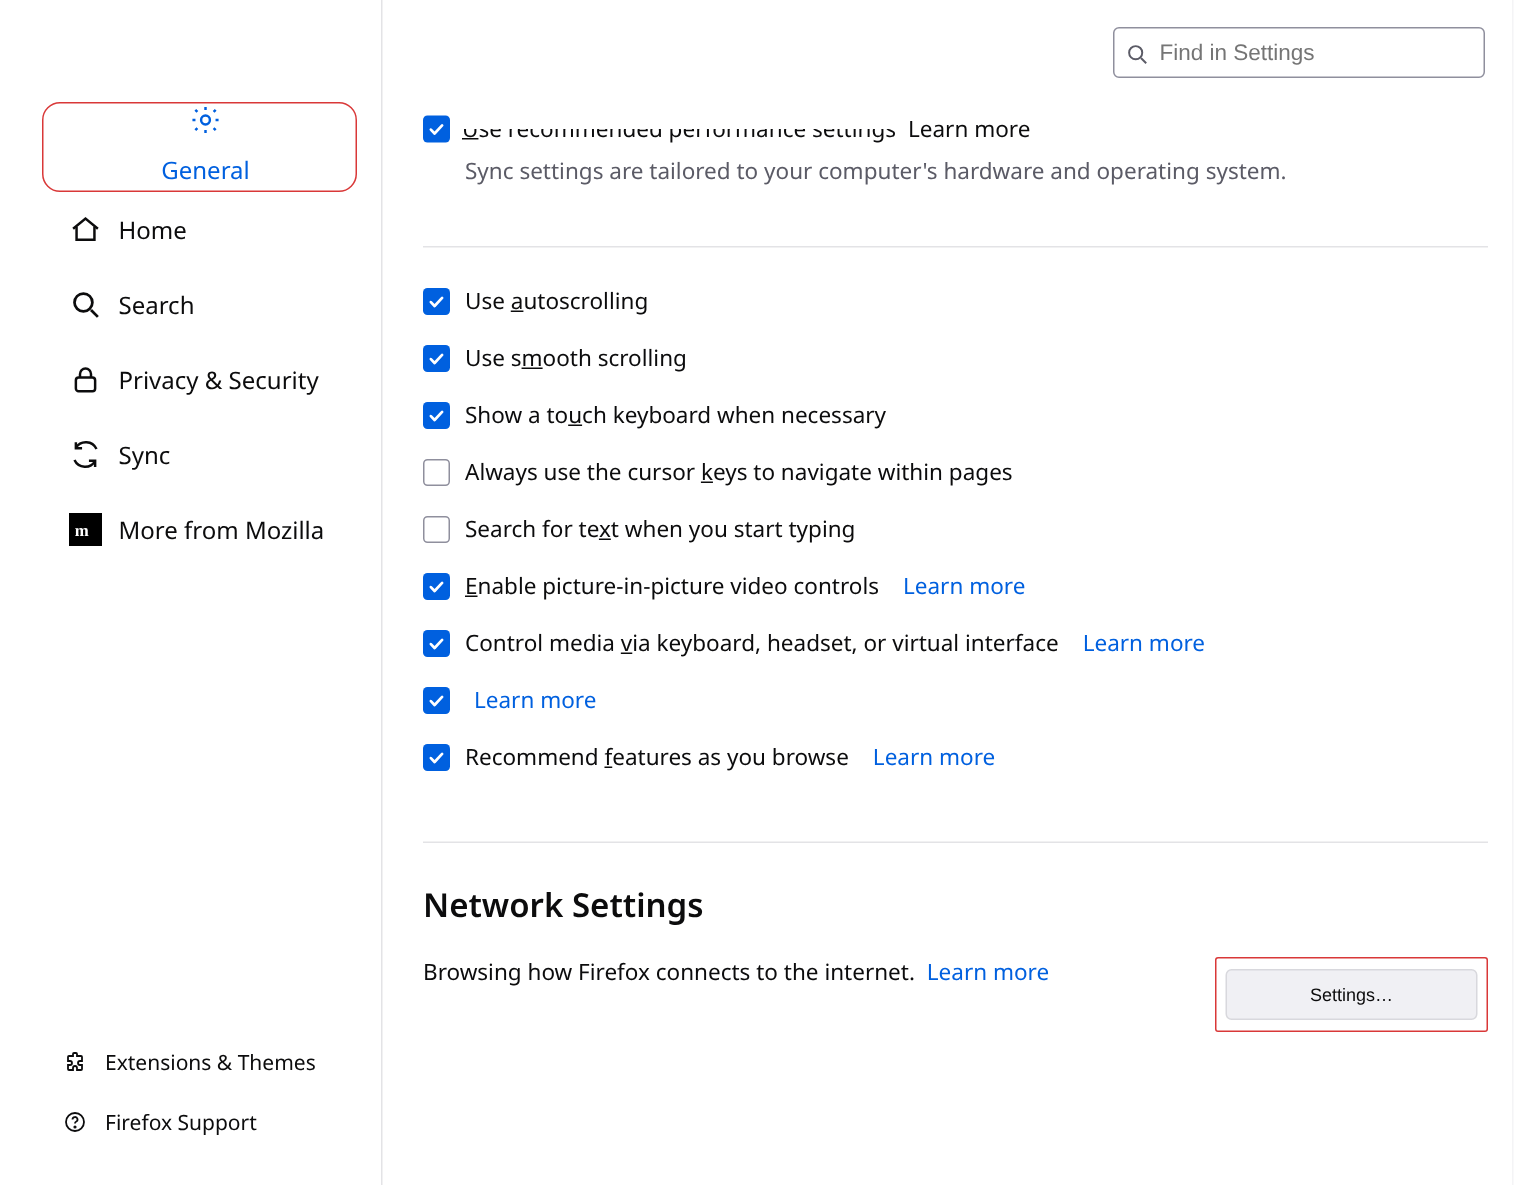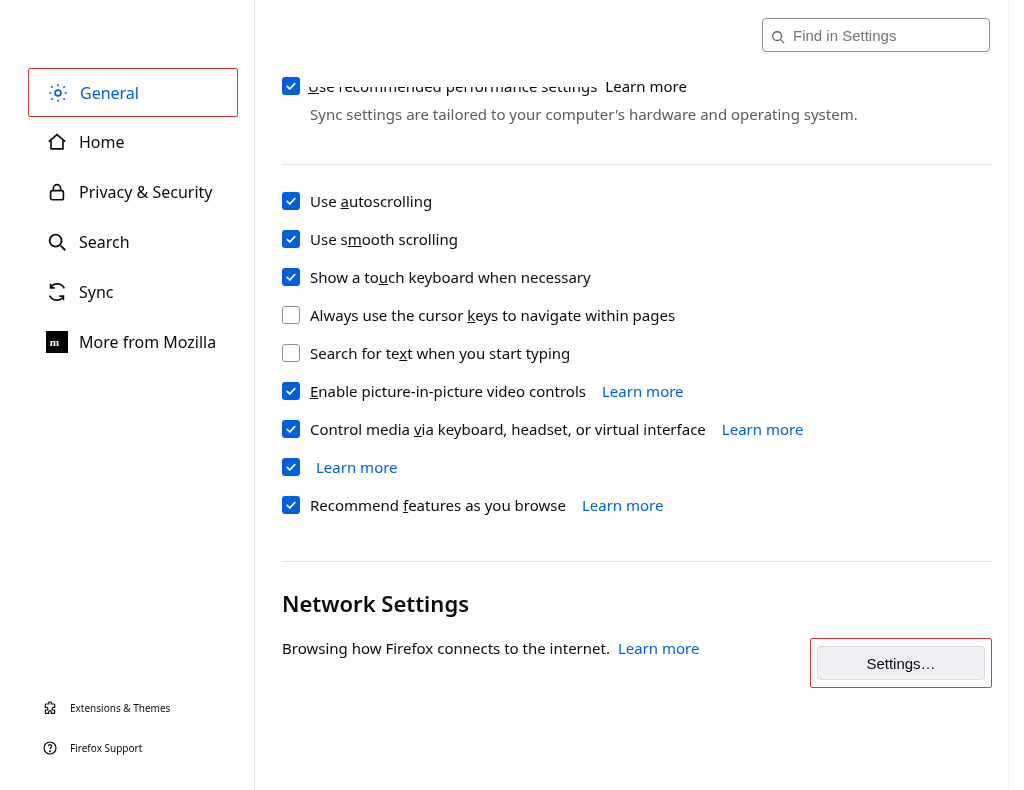--- a/index.html
+++ b/index.html
@@ -11,21 +11,21 @@
     width: 1024px;
     height: 790px;
     overflow: hidden;
     position: relative;
   }
 
   .search-wrap {
     position: absolute;
     top: 18px;
     right: 34px;
-    width: 228px;
+    width: 248px;
   }
   .search-box {
     display: flex;
     align-items: center;
     border: 1px solid #8f8f9d;
     border-radius: 4px;
     height: 34px;
     padding: 0 8px;
     background: #fff;
   }
@@ -71,24 +71,25 @@
     width: 22px; height: 22px;
     display: flex; align-items: center; justify-content: center;
     color: #0c0c0d;
   }
 
   .nav-item.active { color: #0060df; }
   .nav-item.active .icon { color: #0060df; }
 
   .highlight-red-1 {
     border: 1px solid #d93838;
-    border-radius: 2px;
+    border-radius: 12px;
     padding-left: 18px;
     padding-right: 10px;
-    height: 49px;
+    height: 60px;
+    flex-direction: column;
   }
   .nav-normal { padding-left: 18px; }
 
   .moz-logo {
     width: 22px; height: 22px;
     background: #000;
     color: #fff;
     display: flex; align-items: center; justify-content: center;
     font-family: "Moz", serif;
   }
@@ -97,21 +98,21 @@
     position: absolute;
     left: 42px;
     bottom: 22px;
     width: 200px;
   }
   .bottom-item {
     display: flex;
     align-items: center;
     height: 40px;
     gap: 12px;
-    font-size: 10px;
+    font-size: 14px;
     color: #0c0c0d;
     cursor: pointer;
   }
   .bottom-item .icon {
     width: 16px; height: 16px;
     display: flex; align-items: center; justify-content: center;
   }
 
   .main {
     position: absolute;
@@ -181,21 +182,21 @@
     justify-content: space-between;
   }
   .net-left { font-size: 15px; color: #0c0c0d; }
   .net-left .link { color: #0060df; cursor: pointer; margin-left: 4px; }
   .settings-btn {
     width: 168px;
     height: 34px;
     background: #f0f0f4;
     border: 1px solid #d8d8dd;
     border-radius: 4px;
-    font-size: 15px;
+    font-size: 12px;
     color: #0c0c0d;
     cursor: pointer;
   }
   .highlight-red-2 {
     border: 1px solid #d93838;
     padding: 7px 6px;
     border-radius: 2px;
     display: inline-block;
   }
 
@@ -246,35 +247,35 @@
       <span class="icon">
         <svg viewBox="0 0 24 24" width="22" height="22" fill="none" stroke="currentColor" stroke-width="1.8">
           <path d="M3 11.5 12 4l9 7.5"></path>
             <path d="M5.5 10v9.5h13V10"></path>
         </svg>
       </span>
       <span>Home</span>
     </div>
     <div class="nav-item nav-normal">
       <span class="icon">
+        <svg viewBox="0 0 24 24" width="22" height="22" fill="none" stroke="currentColor" stroke-width="2">
+          <circle cx="10.5" cy="10.5" r="6.5"></circle>
+            <line x1="16" y1="16" x2="21" y2="21"></line>
+        </svg>
+      </span>
+      <span>Search</span>
+    </div>
+    <div class="nav-item nav-normal">
+      <span class="icon">
         <svg viewBox="0 0 24 24" width="22" height="22" fill="none" stroke="currentColor" stroke-width="1.8">
           <rect x="5" y="10.5" width="14" height="10" rx="2"></rect>
             <path d="M8 10.5V8a4 4 0 0 1 8 0v2.5"></path>
         </svg>
       </span>
       <span>Privacy &amp; Security</span>
-    </div>
-    <div class="nav-item nav-normal">
-      <span class="icon">
-        <svg viewBox="0 0 24 24" width="22" height="22" fill="none" stroke="currentColor" stroke-width="2">
-          <circle cx="10.5" cy="10.5" r="6.5"></circle>
-            <line x1="16" y1="16" x2="21" y2="21"></line>
-        </svg>
-      </span>
-      <span>Search</span>
     </div>
     <div class="nav-item nav-normal">
       <span class="icon">
         <svg viewBox="0 0 24 24" width="22" height="22" fill="none" stroke="currentColor" stroke-width="1.8">
           <path d="M20 8A8.5 8.5 0 0 0 5 7.2"></path>
             <polyline points="5 3 5 7.5 9.5 7.5"></polyline>
           <path d="M4 16a8.5 8.5 0 0 0 15 0.8"></path>
             <polyline points="19 21 19 16.5 14.5 16.5"></polyline>
         </svg>
       </span>

